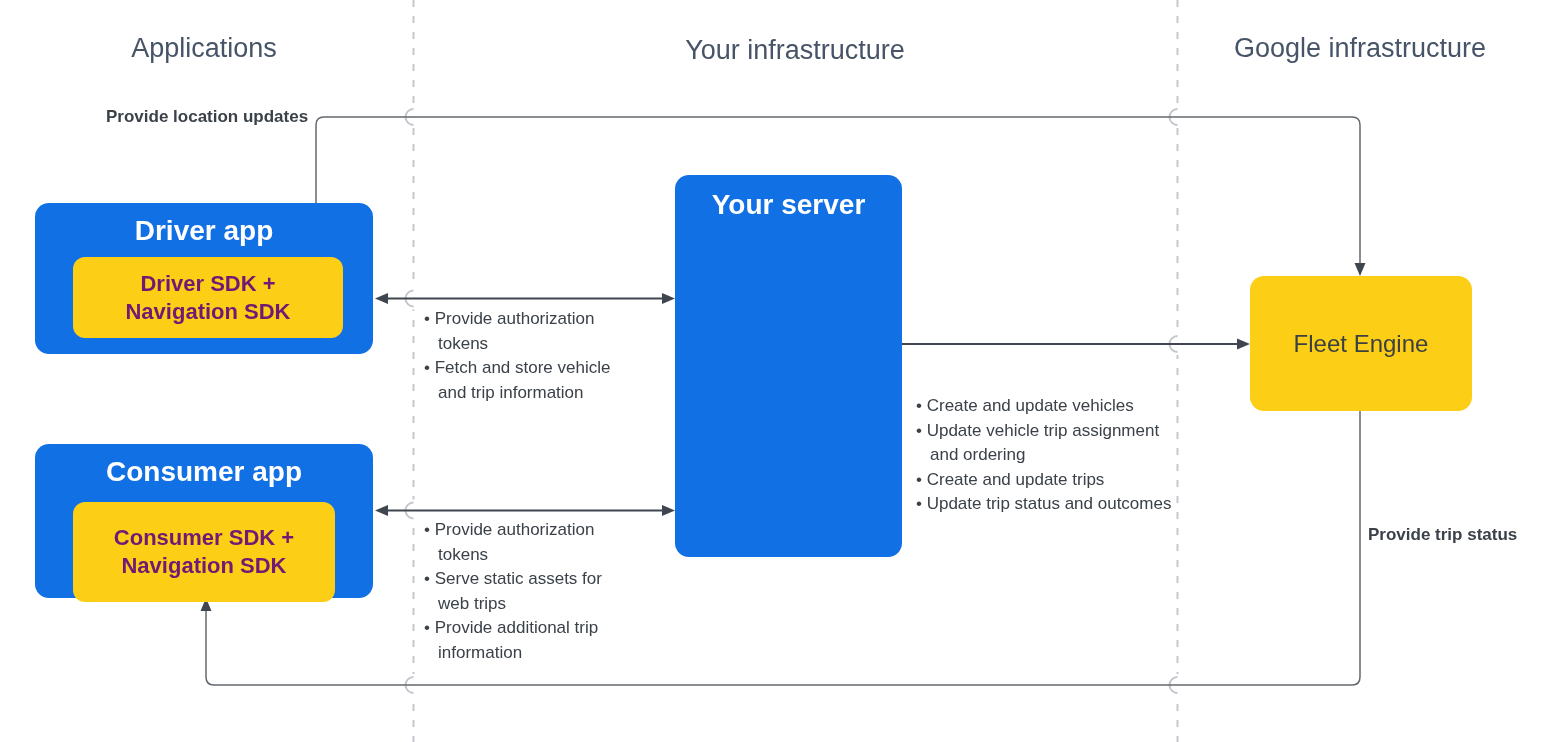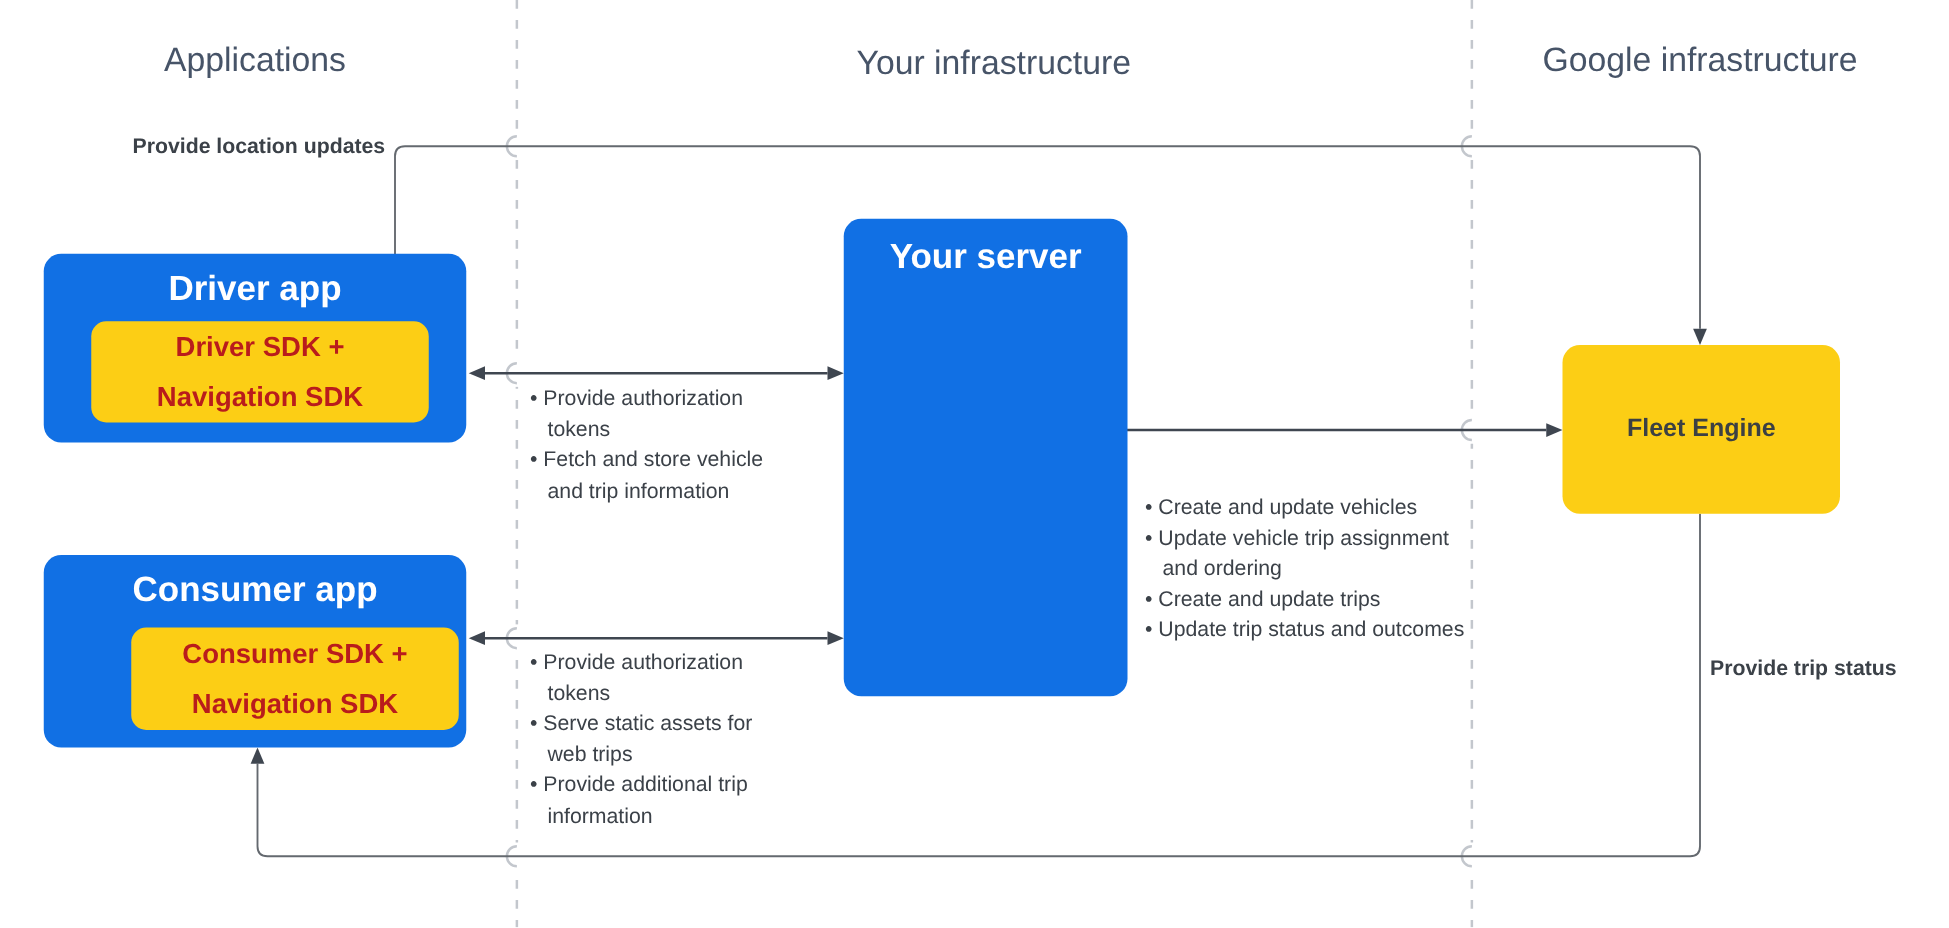--- a/index.html
+++ b/index.html
@@ -27,29 +27,29 @@
   }
 
   .node{position:absolute;box-sizing:border-box;}
   .node.blue{background:#1170e4;border-radius:14px;}
   .node.yellow{background:#fcce15;border-radius:12px;display:flex;align-items:center;justify-content:center;}
   .node-title{
     text-align:center;color:#ffffff;font-weight:700;
     font-size:28px;line-height:32px;white-space:nowrap;
   }
   .sdk-label{
-    text-align:center;color:#b91c1c;font-weight:700;
-    font-size:22px;line-height:40px;
+    text-align:center;color:#701a75;font-weight:700;
+    font-size:22px;line-height:28px;
   }
   .fleet{
     background:#fcce15;border-radius:14px;
     display:flex;align-items:center;justify-content:center;
   }
   .fleet-label{
-    color:#3c4043;font-weight:700;font-size:20px;white-space:nowrap;
+    color:#3c4043;font-weight:400;font-size:24px;white-space:nowrap;
   }
 
   .edge-label{
     position:absolute;
     font-size:17px;font-weight:700;line-height:20px;
     color:#3b4148;white-space:nowrap;
   }
   .bullets{
     position:absolute;margin:0;padding:0;list-style:none;
     font-size:17px;font-weight:400;line-height:24.5px;color:#3b4148;
@@ -112,21 +112,21 @@
   <div class="node blue" style="left:35px;top:203px;width:338px;height:151px;">
     <div class="node-title" style="padding-top:12px;">Driver app</div>
   </div>
   <div class="node yellow" style="left:73px;top:257px;width:270px;height:81px;">
     <span class="sdk-label" style="width:200px;">Driver SDK + Navigation SDK</span>
   </div>
 
   <div class="node blue" style="left:35px;top:444px;width:338px;height:154px;">
     <div class="node-title" style="padding-top:12px;">Consumer app</div>
   </div>
-  <div class="node yellow" style="left:73px;top:502px;width:262px;height:82px;margin-left:32px;">
+  <div class="node yellow" style="left:73px;top:502px;width:262px;height:100px;">
     <span class="sdk-label" style="width:220px;">Consumer SDK + Navigation SDK</span>
   </div>
 
   <div class="node blue" style="left:675px;top:175px;width:227px;height:382px;">
     <div class="node-title" style="padding-top:14px;">Your server</div>
   </div>
 
   <div class="node fleet" style="left:1250px;top:276px;width:222px;height:135px;">
     <span class="fleet-label">Fleet Engine</span>
   </div>

